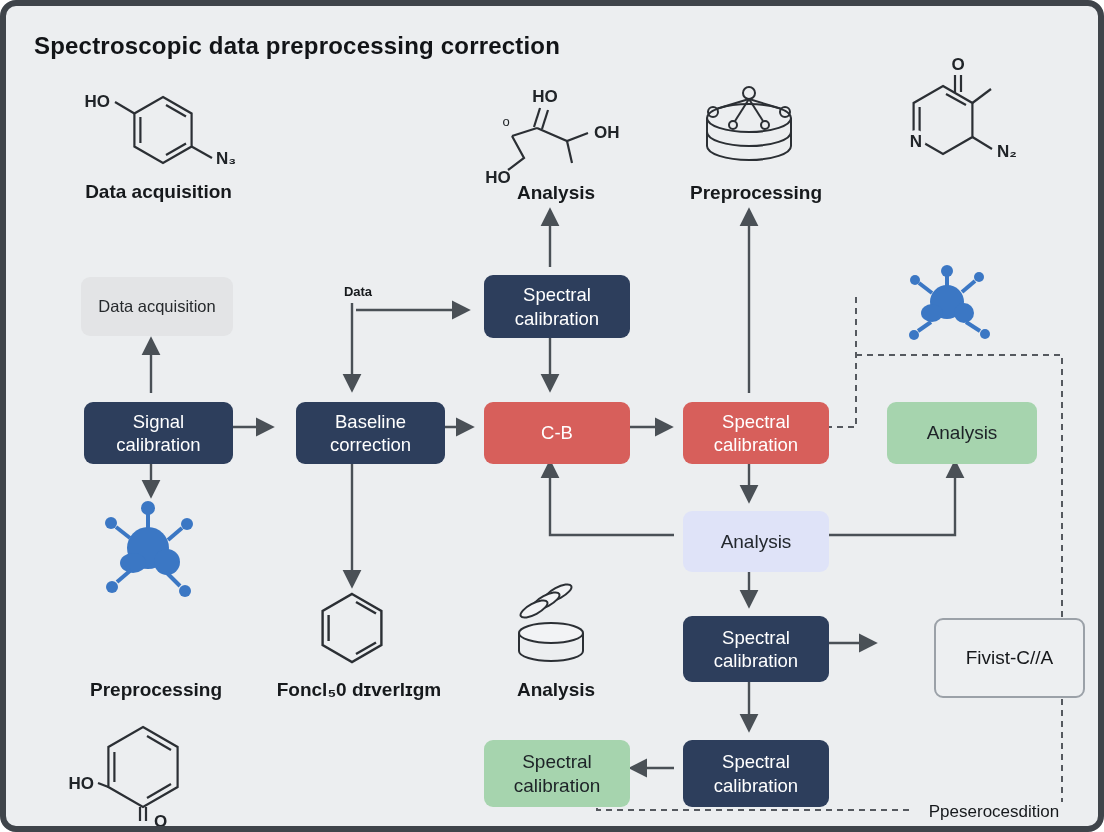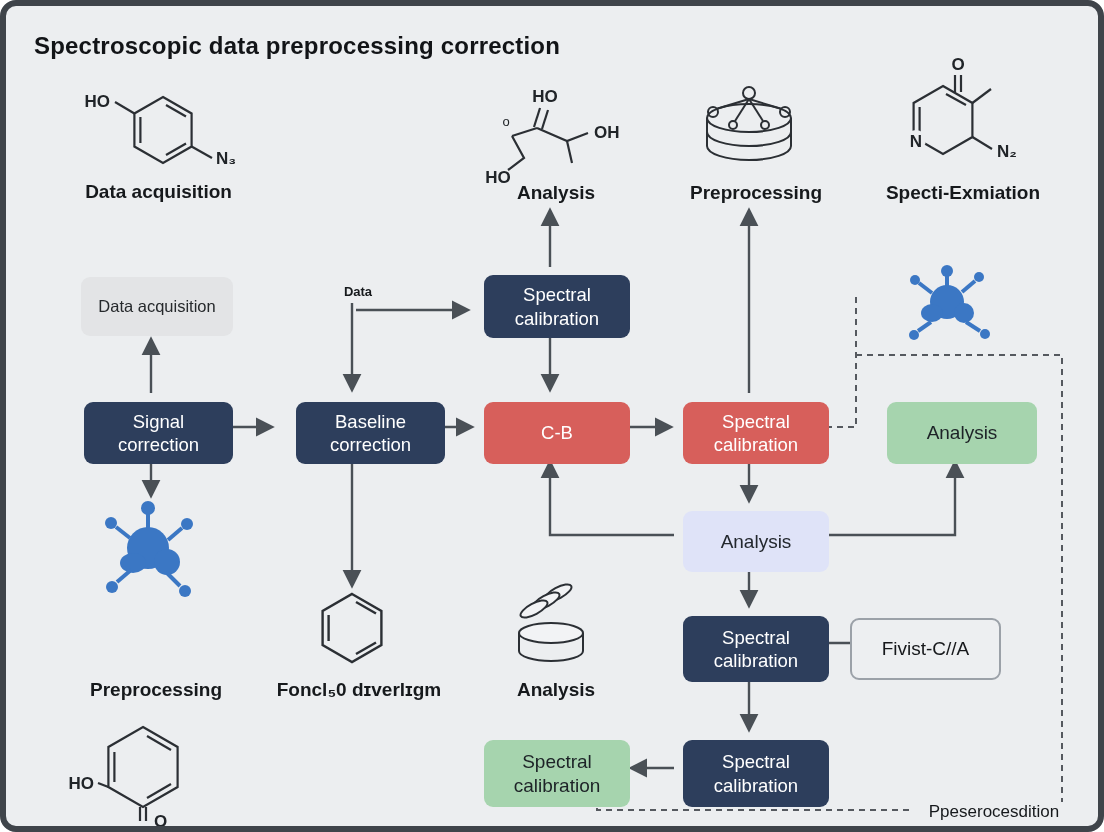--- a/index.html
+++ b/index.html
@@ -174,36 +174,35 @@
       <text x="94" y="789" text-anchor="end" stroke="none">HO</text>
       <text x="154" y="827" text-anchor="start" stroke="none">O</text>
     </g>
   </svg>
 
   <div class="title">Spectroscopic data preprocessing correction</div>
 
   <div class="lbl" style="left:55px;top:175px;width:195px;">Data acquisition</div>
   <div class="lbl" style="left:470px;top:176px;width:160px;">Analysis</div>
   <div class="lbl" style="left:665px;top:176px;width:170px;">Preprocessing</div>
-  <div class="lbl" style="left:863px;top:176px;width:188px;">Specti-Exmiation</div>
 
   <div class="box graybox" style="left:75px;top:271px;width:152px;height:59px;">Data acquisition</div>
   <div class="lbl data-lbl" style="left:322px;top:278px;width:60px;">Data</div>
   <div class="box navy" style="left:478px;top:269px;width:146px;height:63px;">Spectral calibration</div>
 
-  <div class="box navy" style="left:78px;top:396px;width:149px;height:62px;">Signal correction</div>
+  <div class="box navy" style="left:78px;top:396px;width:149px;height:62px;">Signal calibration</div>
   <div class="box navy" style="left:278px;top:396px;width:149px;height:62px;margin-left:12px;">Baseline correction</div>
   <div class="box red" style="left:478px;top:396px;width:146px;height:62px;text-align:right;">C-B</div>
   <div class="box red" style="left:677px;top:396px;width:146px;height:62px;">Spectral calibration</div>
   <div class="box green" style="left:881px;top:396px;width:150px;height:62px;">Analysis</div>
 
   <div class="box lavender" style="left:677px;top:505px;width:146px;height:61px;">Analysis</div>
 
   <div class="box navy" style="left:677px;top:610px;width:146px;height:66px;">Spectral calibration</div>
-  <div class="box outlined" style="left:844px;top:612px;width:151px;height:62px;">Fivist-C//A</div>
+  <div class="box outlined" style="left:928px;top:612px;width:151px;height:80px;">Fivist-C//A</div>
 
   <div class="box green" style="left:478px;top:734px;width:146px;height:67px;">Spectral calibration</div>
   <div class="box navy" style="left:677px;top:734px;width:146px;height:67px;">Spectral calibration</div>
 
   <div class="lbl" style="left:60px;top:673px;width:180px;">Preprocessing</div>
   <div class="lbl" style="left:258px;top:673px;width:190px;">Foncl₅0 dɪverlɪgm</div>
   <div class="lbl" style="left:475px;top:673px;width:150px;">Analysis</div>
   <div class="lbl dash-lbl" style="left:905px;top:796px;width:158px;">Ppeserocesdition</div>
 
 </div>

